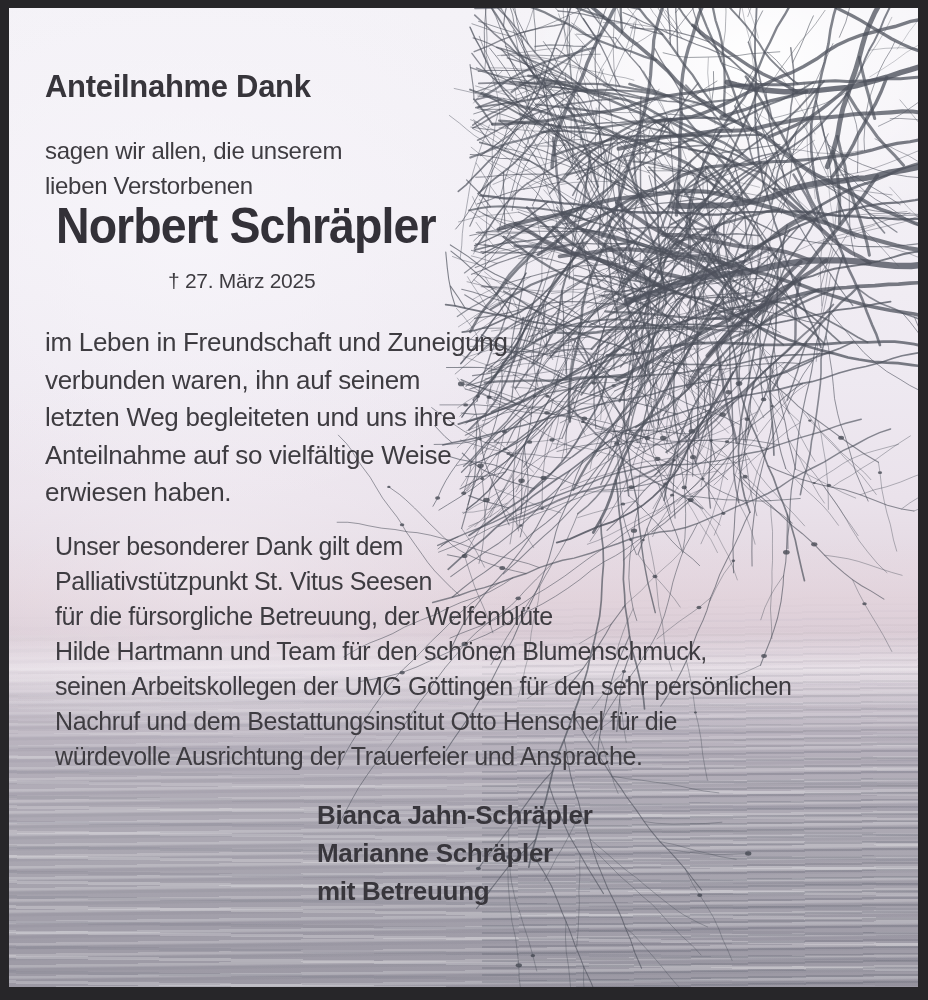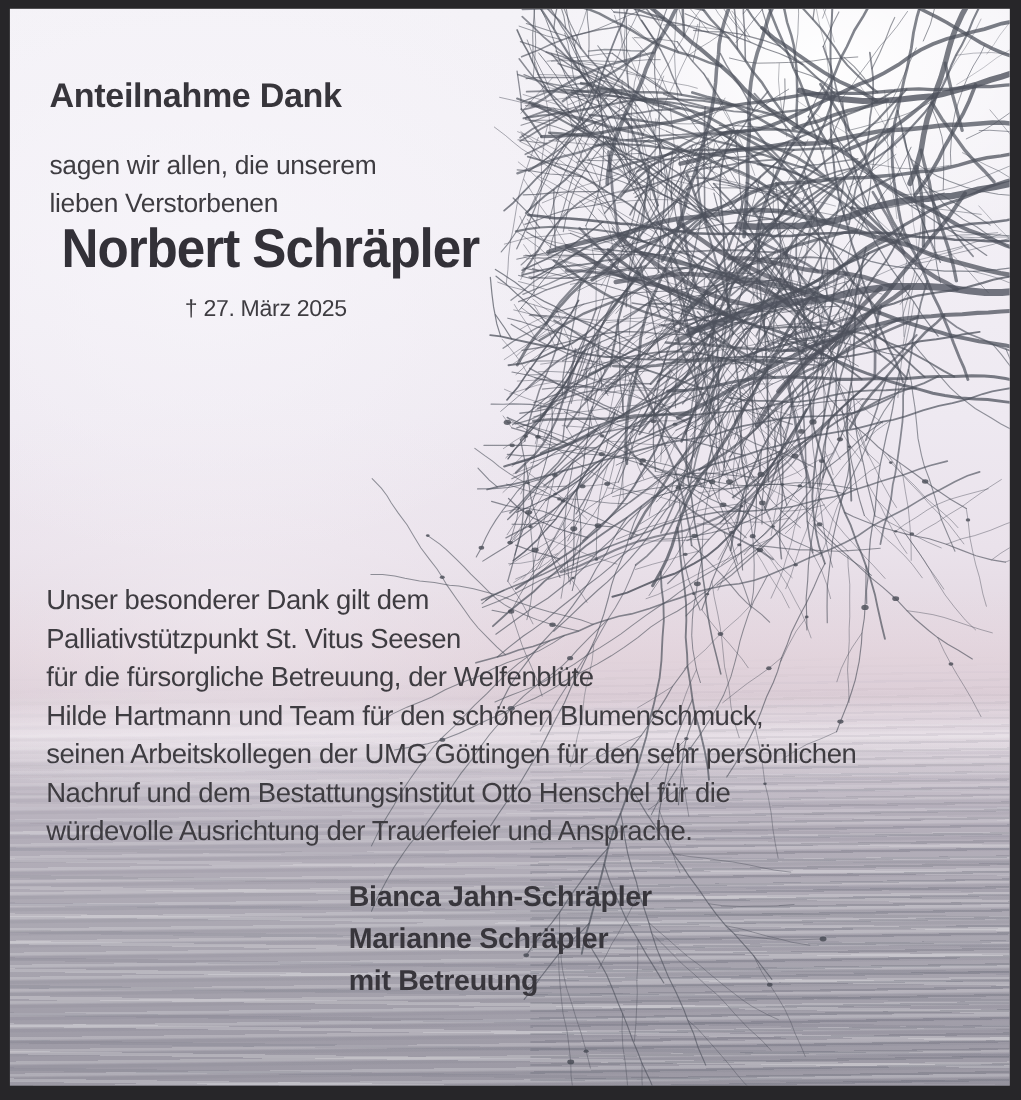--- a/index.html
+++ b/index.html
@@ -65,21 +65,21 @@
   #branches{position:absolute;inset:0;width:100%;height:100%;}
   .content{position:absolute;inset:0;color:#3e3c41;}
   .content > *{position:absolute;margin:0;white-space:nowrap;}
   .lines{white-space:pre-line;}
   .title{left:45px;top:70px;font-size:31px;line-height:34px;font-weight:bold;color:#37353b;letter-spacing:-0.3px;}
   .intro{left:45px;top:115px;font-size:24px;line-height:35px;letter-spacing:-0.3px;margin-top:18px;}
   .name{left:56px;top:200px;font-size:50px;line-height:52px;font-weight:bold;color:#333138;
         letter-spacing:-1px;transform:scaleX(0.93);transform-origin:left top;}
   .date{left:168px;top:264px;font-size:21px;line-height:34px;letter-spacing:-0.3px;}
   .para1{left:45px;top:324px;font-size:26px;line-height:37.5px;letter-spacing:-0.3px;}
-  .para2{left:42px;top:529px;font-size:25px;line-height:35px;letter-spacing:-0.4px;}
+  .para2{left:55px;top:529px;font-size:25px;line-height:35px;letter-spacing:-0.4px;}
   .mourners{left:317px;top:796px;font-size:26px;line-height:38px;font-weight:bold;color:#38363c;letter-spacing:-0.3px;}
   .placedate{left:42px;top:931px;font-size:26px;line-height:32px;letter-spacing:-0.3px;}
 </style>
 </head>
 <body>
 
 <div class="stage">
   <div class="photo">
     <div class="haze"></div>
     <div class="glare"></div>
@@ -1290,20 +1290,25 @@
         <path d="M492.8 365.7 L492.5 381.4 L490.1 397.5 L488.4 408.1 L485.9 421.7 L481.1 434.9 L474.1 450.5" fill="none" stroke="#4d515c" stroke-width="0.70" stroke-opacity="0.64" stroke-linecap="round"></path>
       </svg>
   </div>
 
   <div class="content">
     <h1 class="title">Anteilnahme Dank</h1>
     <p class="intro lines">sagen wir allen, die unserem
 lieben Verstorbenen</p>
     <h2 class="name">Norbert Schräpler</h2>
     <p class="date">† 27. März 2025</p>
+    <p class="para1 lines">im Leben in Freundschaft und Zuneigung
+verbunden waren, ihn auf seinem
+letzten Weg begleiteten und uns ihre
+Anteilnahme auf so vielfältige Weise
+erwiesen haben.</p>
     <p class="para2 lines">Unser besonderer Dank gilt dem
 Palliativstützpunkt St. Vitus Seesen
 für die fürsorgliche Betreuung, der Welfenblüte
 Hilde Hartmann und Team für den schönen Blumenschmuck,
 seinen Arbeitskollegen der UMG Göttingen für den sehr persönlichen
 Nachruf und dem Bestattungsinstitut Otto Henschel für die
 würdevolle Ausrichtung der Trauerfeier und Ansprache.</p>
     <p class="mourners lines">Bianca Jahn-Schräpler
 Marianne Schräpler
 mit Betreuung</p>

